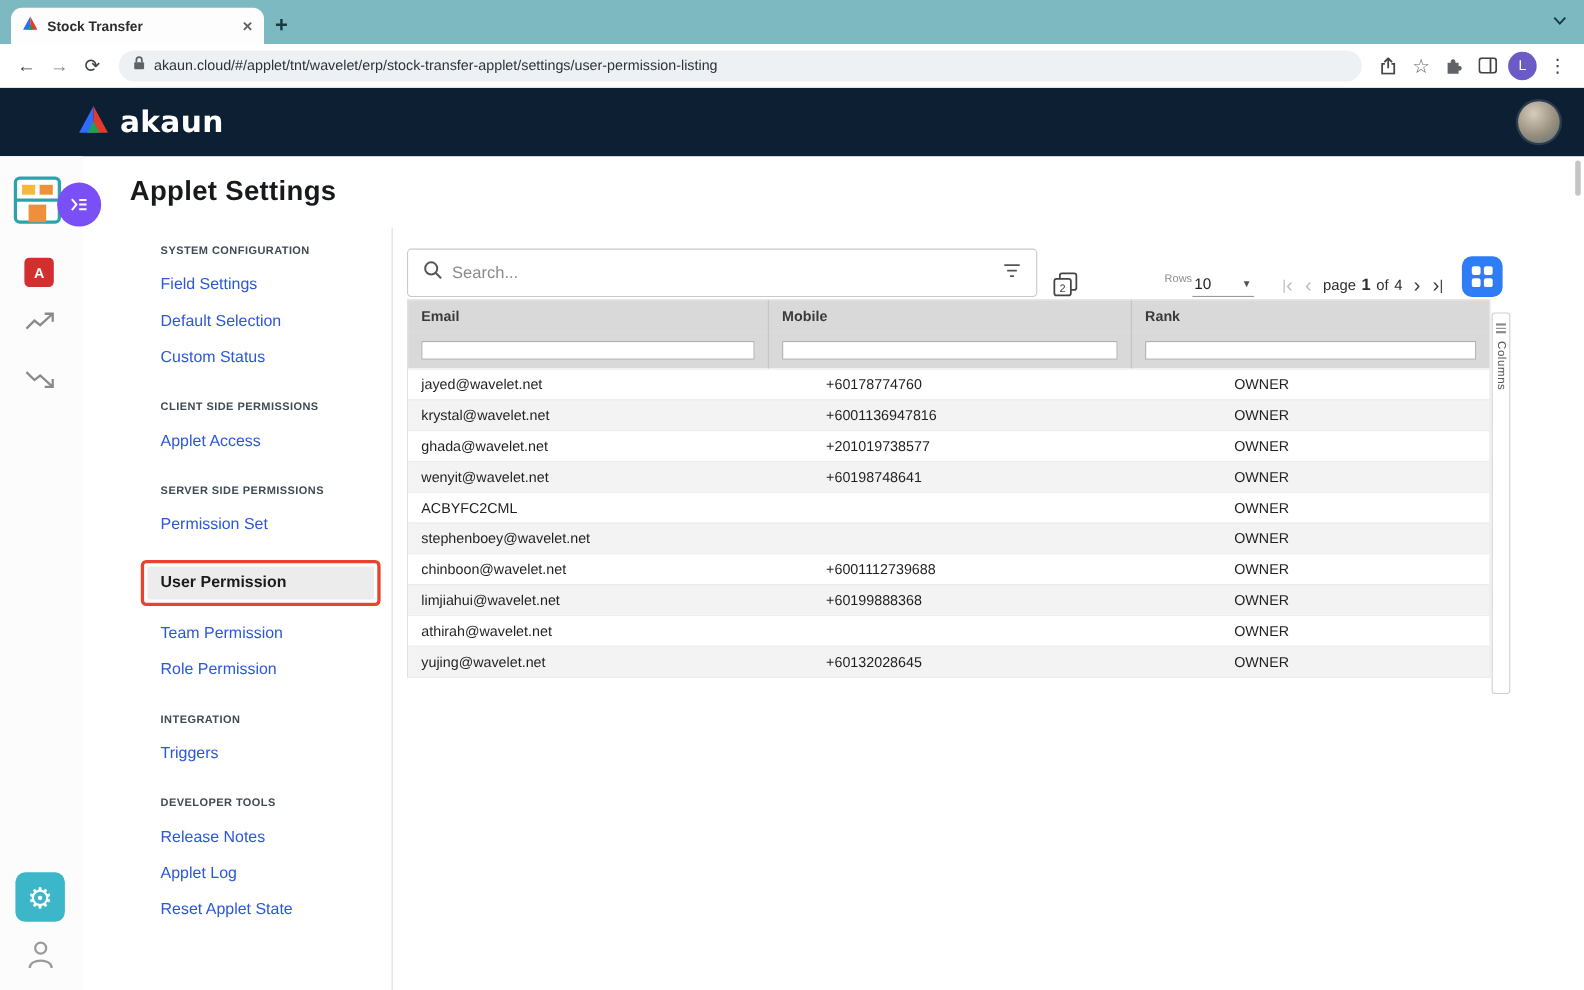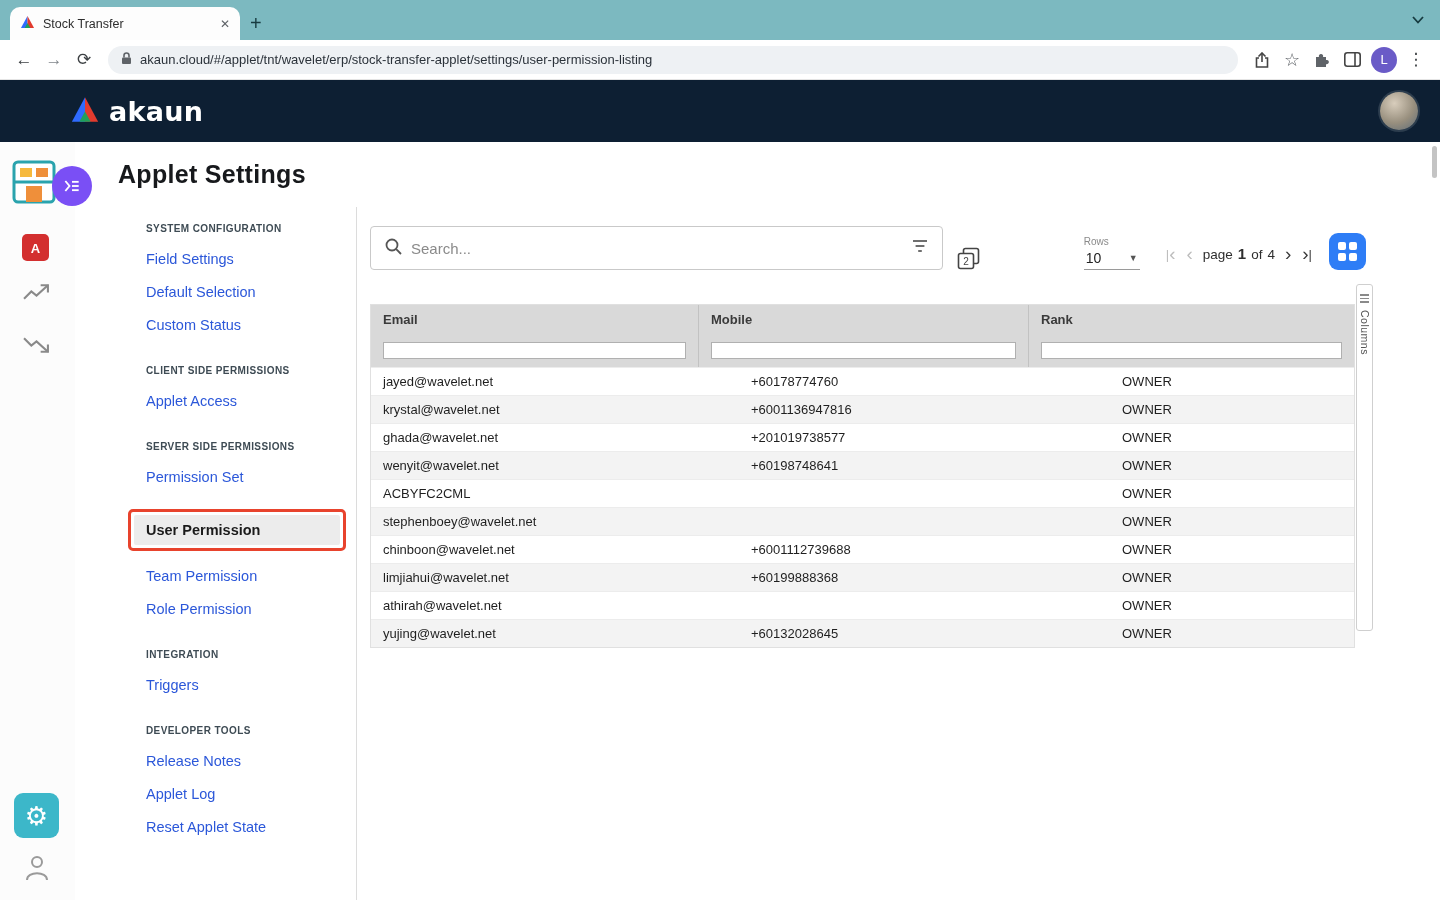--- a/index.html
+++ b/index.html
@@ -1,20 +1,20 @@
 <!DOCTYPE html>
 <html><head>
 <meta charset="utf-8">
 <style>
   * { box-sizing: border-box; margin: 0; padding: 0; }
   html,body { width:1440px; height:900px; overflow:hidden; background:#fff;
     font-family:"Liberation Sans", sans-serif; }
 
   
-  .tabstrip { height:40px; background:#7cb9c0; display:flex; align-items:flex-end; position:relative; }
+  .tabstrip { height:40px; background:#7cb9c0; display:flex; align-items:flex-end; position:relative;font-weight:bold; }
   .tab { margin-left:10px; width:230px; height:33px; background:#fdfdfd; border-radius:10px 10px 0 0;
          display:flex; align-items:center; padding:0 10px; gap:8px; }
   .tab-title { font-size:12.5px; color:#2d2d2d; flex:1; white-space:nowrap; overflow:hidden; }
   .tab-close { font-size:12px; color:#5f6368; cursor:default; }
   .newtab { margin:0 0 8px 10px; font-size:20px; line-height:18px; color:#173b40; }
   .tabsearch { position:absolute; right:16px; bottom:12px; }
 
   .toolbar { height:40px; background:#fff; border-bottom:1px solid #e4e4e4;
              display:flex; align-items:center; padding:0 10px; gap:2px; }
   .tb-btn { width:28px; height:28px; display:flex; align-items:center; justify-content:center;
@@ -64,36 +64,36 @@
 
   .table-pane { flex:1; position:relative; padding:19px 0 0 13px; }
   .controls { display:flex; align-items:flex-end; width:996px; }
   .searchbar { width:573px; height:44px; border:1px solid #c9c9c9; border-radius:4px;
                display:flex; align-items:center; padding:0 14px; gap:9px; background:#fff; }
   .searchbar input { border:none; outline:none; flex:1; font-size:15px; color:#333; background:transparent; }
   .searchbar input::placeholder { color:#8a8a8a; }
   .pages-btn { margin-left:14px; display:flex; align-items:center; }
 
   .pager { margin-left:auto; display:flex; align-items:center; gap:9px; }
-  .rows-box { display:flex; flex-direction:column; margin-right:16px; }
+  .rows-box { display:flex; flex-direction:row; margin-right:16px; }
   .rows-label { font-size:10px; color:#8a8a8a; margin-bottom:1px; }
   .rows-select { width:56px; display:flex; align-items:center; justify-content:space-between;
                  border-bottom:1px solid #9a9a9a; font-size:14px; color:#222; padding:2px 2px 3px 2px; cursor:pointer; }
   .rows-caret { font-size:9px; color:#555; }
   .pg-btn { font-size:19px; line-height:1; color:#3a3a3a; cursor:pointer; padding:0 1px; }
   .pg-dis { color:#bdbdbd; }
   .pg-bar { font-size:13px; position:relative; top:-1px; }
   .pg-text { font-size:13.5px; color:#2e2e2e; display:flex; gap:5px; align-items:baseline; }
   .pg-current { font-weight:700; font-size:15px; }
   .grid-btn { margin-left:16px; width:37px; height:37px; border-radius:9px; background:#2e7df6;
               display:flex; align-items:center; justify-content:center; cursor:pointer; }
   .grid-ico { display:grid; grid-template-columns:8px 8px; grid-template-rows:8px 8px; gap:2.5px; }
   .grid-ico span { background:#fff; border-radius:2px; }
 
-  .data-table { margin-top:34px; width:985px; border:1px solid #e0e0e0; }
+  .data-table { margin-top:2px; width:985px; border:1px solid #e0e0e0; }
   .thead { display:flex; background:#d9d9d9; height:28px; align-items:center; }
   .tfilter { display:flex; background:#d9d9d9; height:34px; align-items:center; }
   .hcell { font-size:13px; font-weight:700; color:#3a3a3a; padding-left:12px; }
   .c-email { width:327px; } .c-mobile { width:330px; } .c-rank { flex:1; }
   .sep { border-left:1px solid #c2c2c2; height:100%; display:flex; align-items:center; }
   .fcell { padding:0 12px; display:flex; align-items:center; }
   .fcell input { width:100%; height:17px; border:1px solid #b0b0b0; background:#fff; outline:none; font-size:12px; padding:0 4px; }
   .trow { display:flex; height:28px; align-items:center; border-top:1px solid #ececec; background:#fff;gap:41px; }
   .trow:nth-child(even) { background:#f3f3f3; }
   .tcell { font-size:13px; color:#1f1f1f; padding-left:12px; white-space:nowrap; overflow:hidden; }

